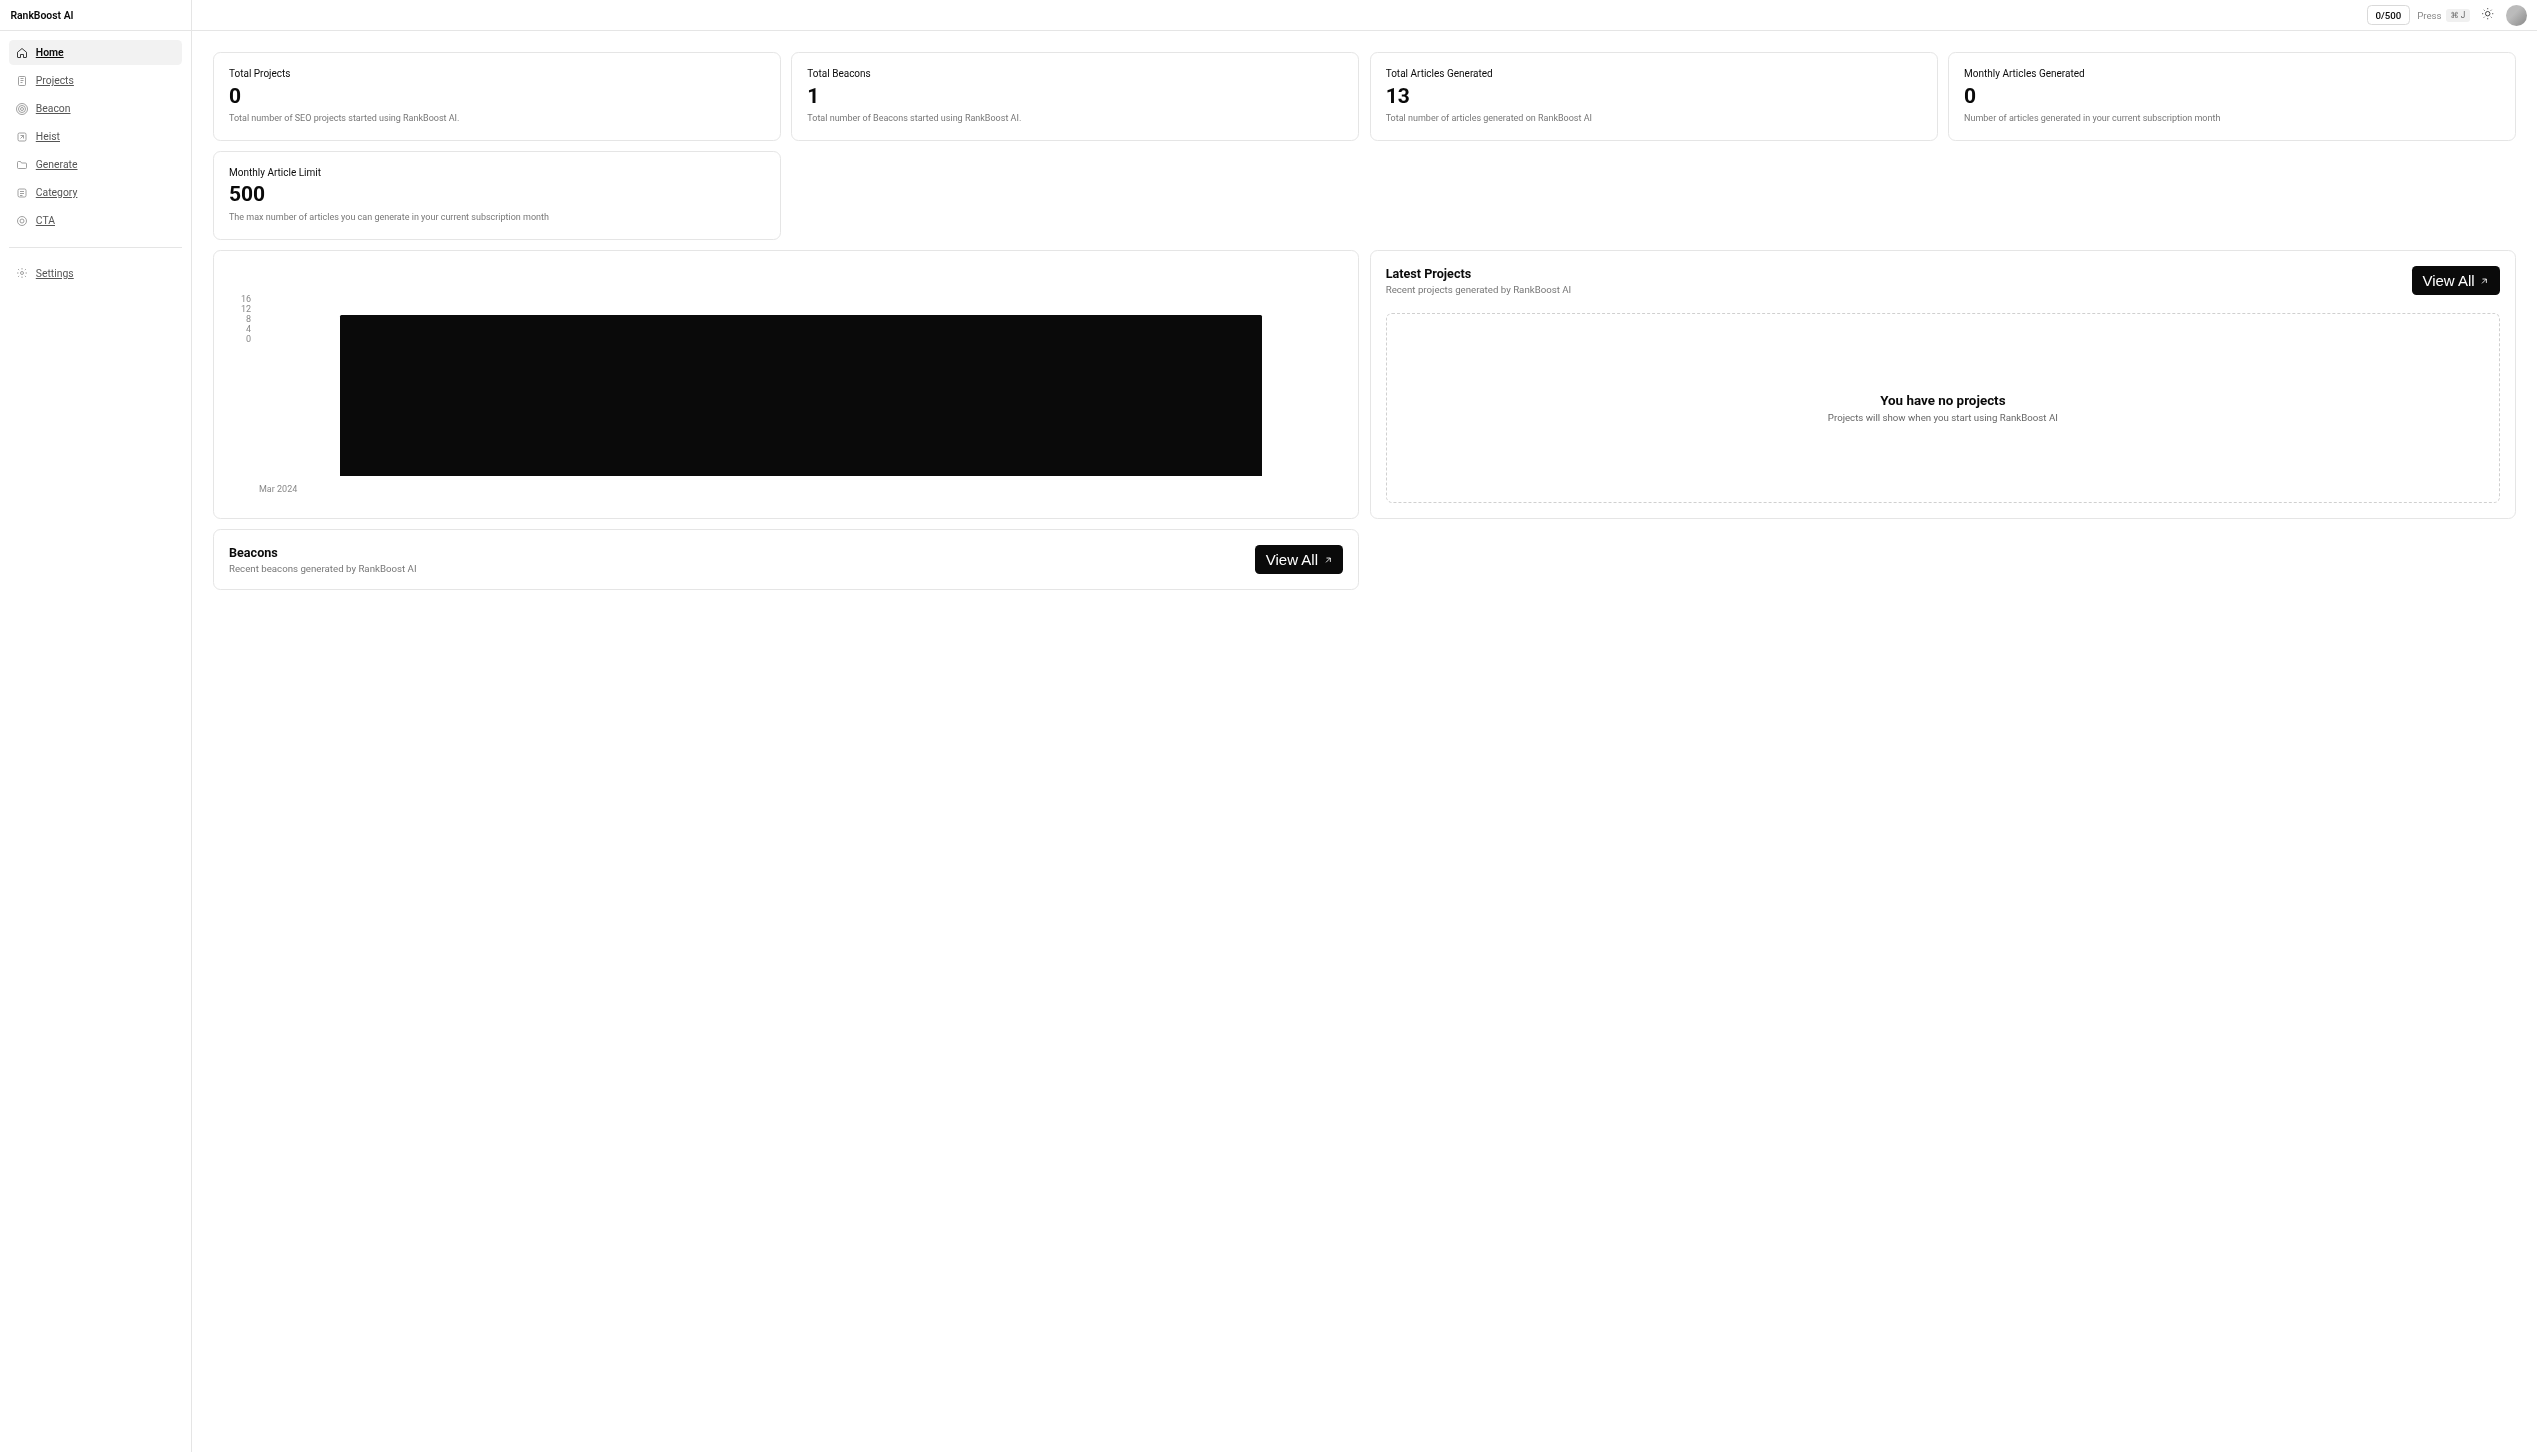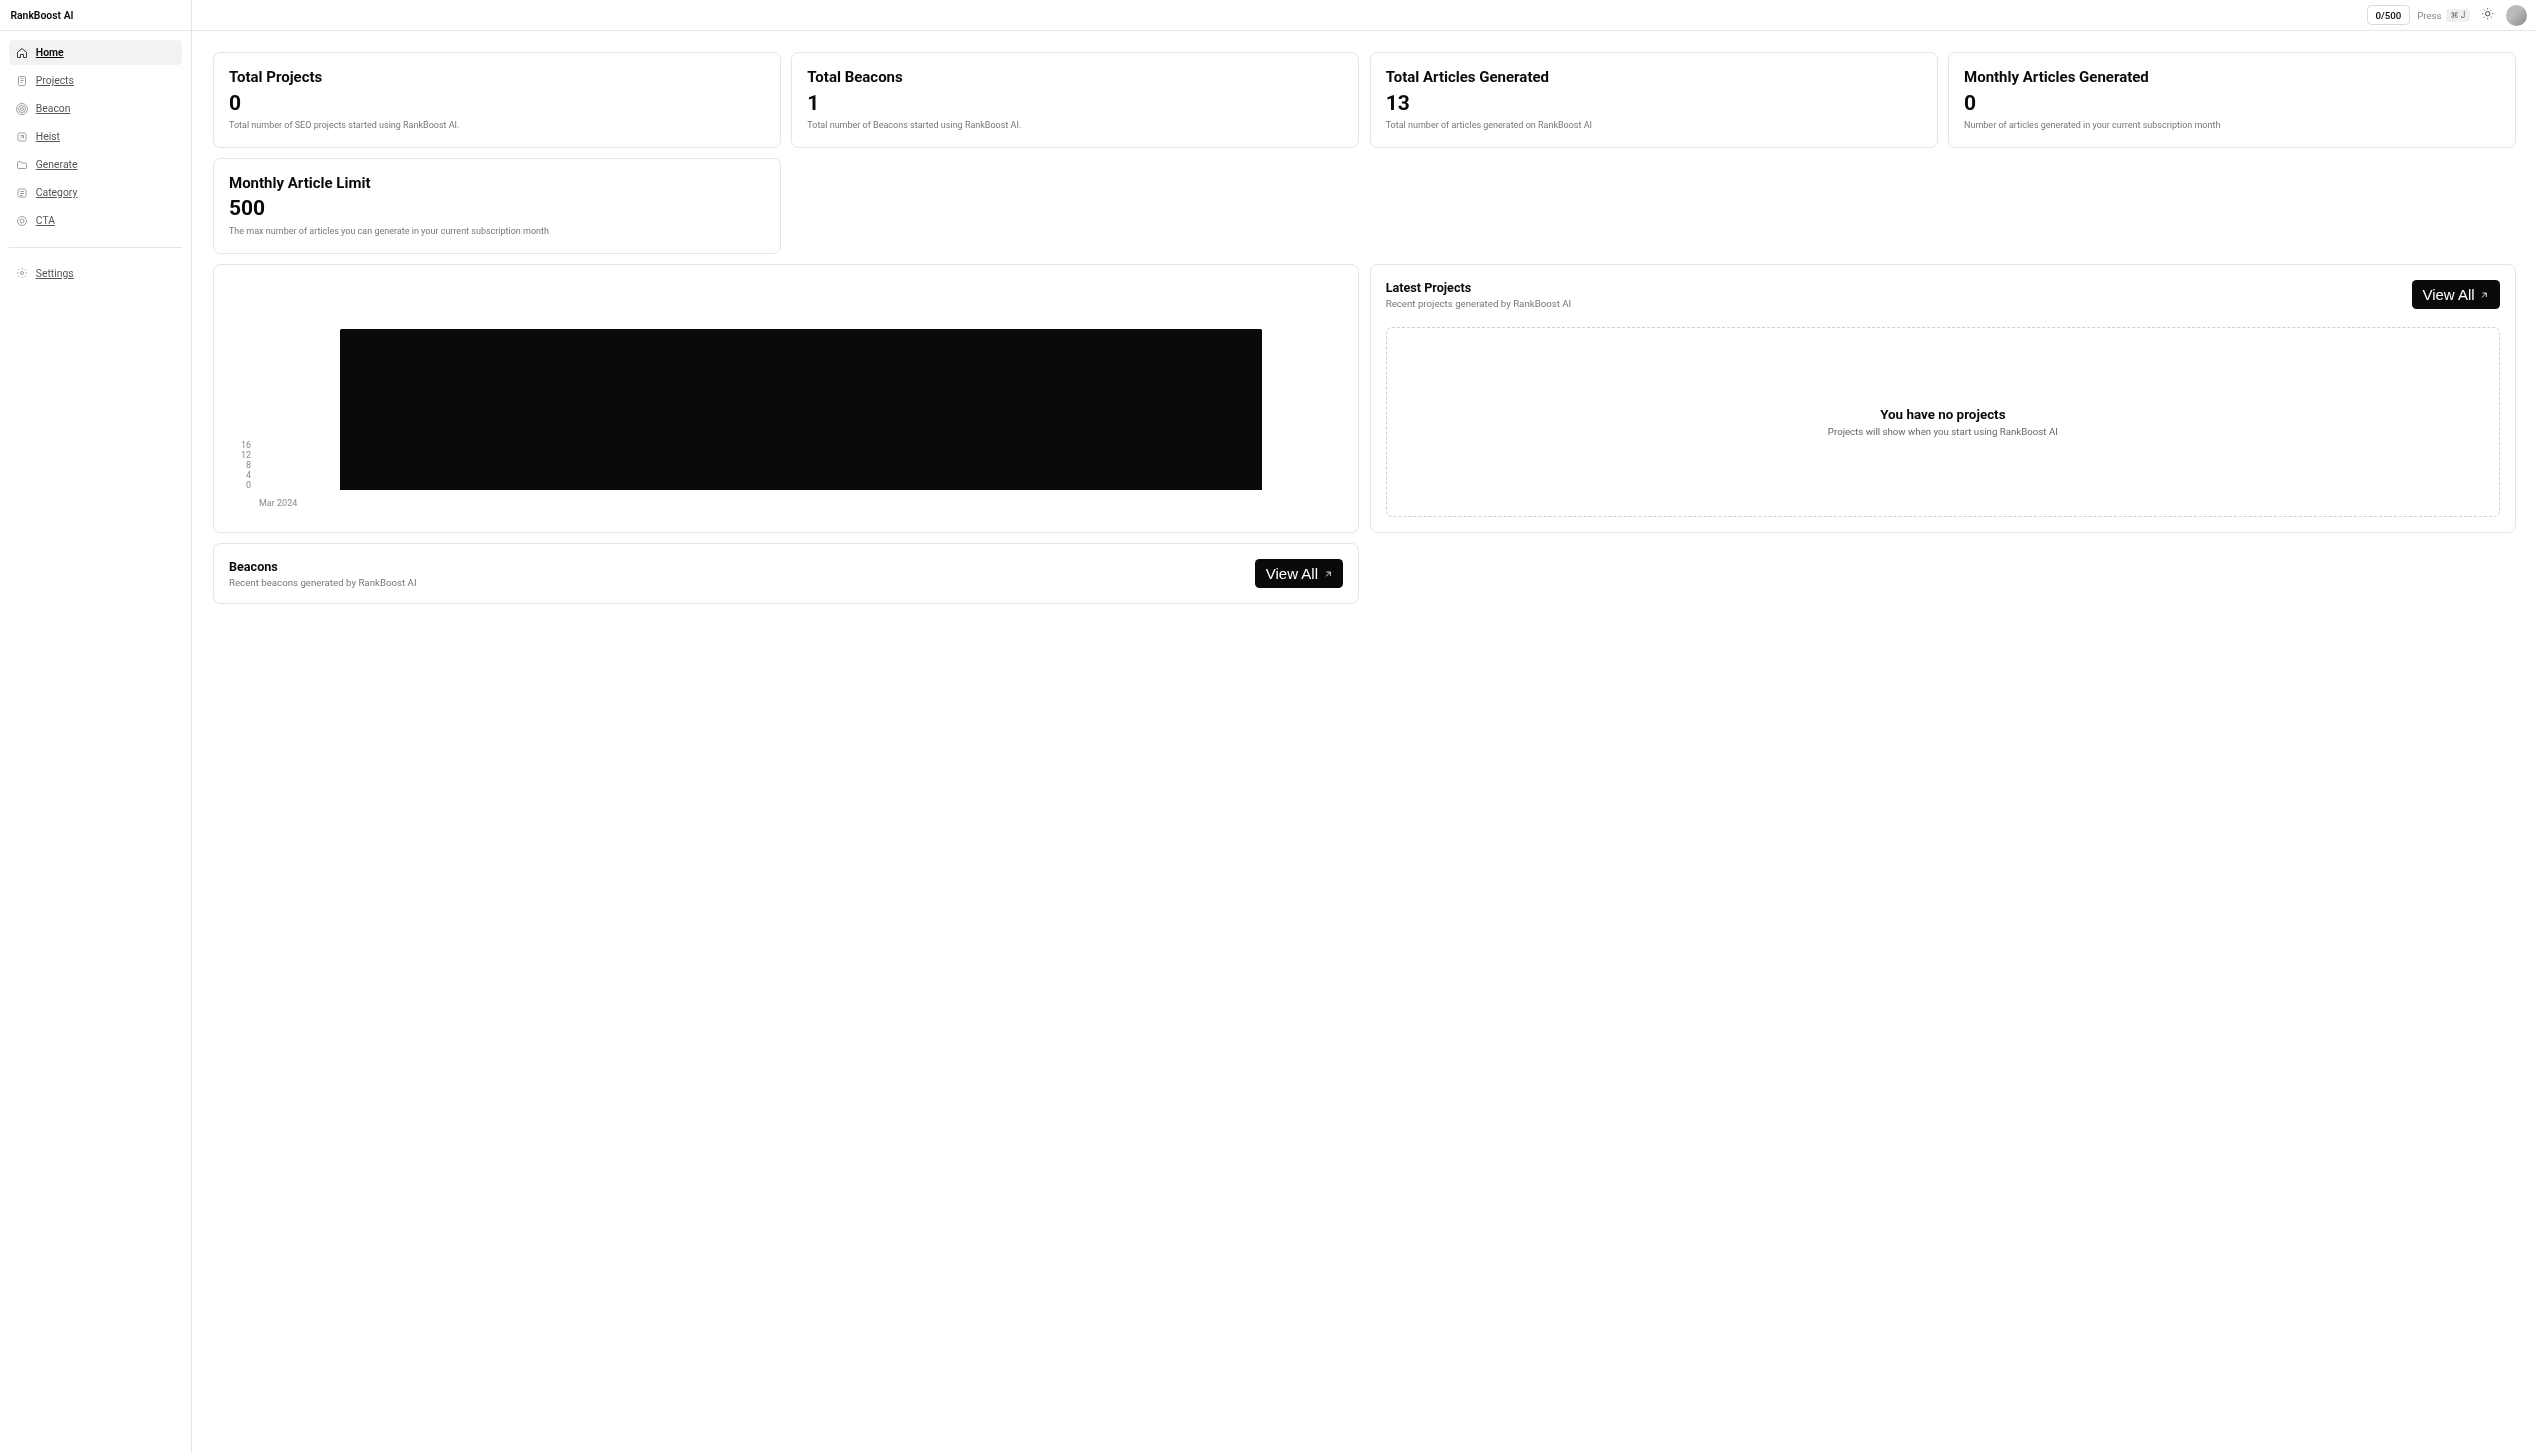--- a/index.html
+++ b/index.html
@@ -112,21 +112,21 @@
       display: grid;
       grid-template-columns: repeat(4, 1fr);
       gap: 10.4px;
     }
     .card {
       border: 0.7px solid #e5e5e5;
       border-radius: 7.4px;
       padding: 15px;
       background: #fff;
     }
-    .stat-title { font-size: 15px; font-weight: 700; margin-bottom: 4.5px; }
+    .stat-title { font-size: 10px; font-weight: 400; margin-bottom: 4.5px; }
     .stat-value { font-size: 21px; font-weight: 700; margin-bottom: 4.5px; }
     .stat-desc { font-size: 9px; color: #777; line-height: 1.4; }
     .stat-row2 {
       display: grid;
       grid-template-columns: repeat(4, 1fr);
       gap: 10.4px;
     }
     .panels {
       display: grid;
       grid-template-columns: 1fr 1fr;
@@ -144,22 +144,22 @@
       font-size: 15px;
       font-weight: 500;
       display: inline-flex;
       align-items: center;
       gap: 4.5px;
       cursor: pointer;
     }
     .btn-dark svg { width: 10.4px; height: 10.4px; stroke: #fff; fill: none; stroke-width: 2; }
     .chart-wrap { margin-top: 12px; position: relative; height: 216px; padding-left: 30px; padding-bottom: 18px; }
     .chart-ylabels {
-      position: absolute; left: 0; top: 0; bottom: 18px;
-      display: flex; flex-direction: column; justify-content: flex-end;
+      position: absolute; left: 0; top: 16px; bottom: 18px;
+      display: flex; flex-direction: column; justify-content: flex-start;
       font-size: 9px; color: #888; text-align: right; width: 22px;
     }
     .chart-bars-area {
       position: absolute;
       left: 30px; right: 0; top: 0; bottom: 18px;
       display: flex;
       align-items: flex-end;
       justify-content: center;
     }
     .chart-bar {

